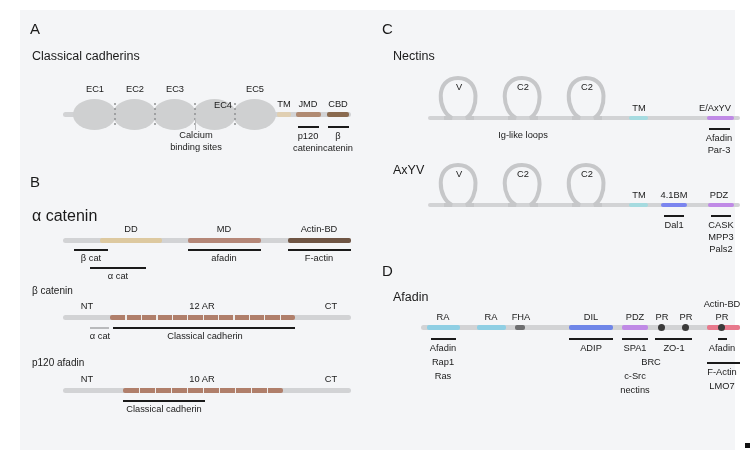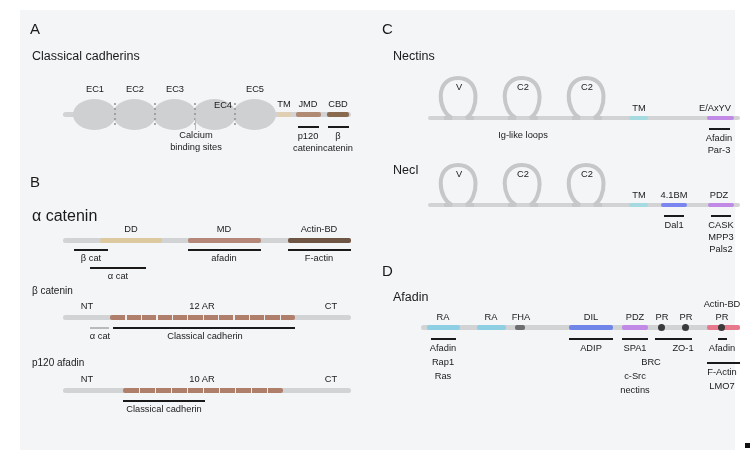--- a/index.html
+++ b/index.html
@@ -183,21 +183,21 @@
   <div class="lbl c" style="left:523px;top:130px;">Ig-like loops</div>
 
   <div class="seg" style="left:629px;top:116px;width:19px;height:4px;background:#a5dbe0;"></div>
   <div class="seg" style="left:707px;top:116px;width:27px;height:4px;background:#c08ae6;"></div>
   <div class="lbl c" style="left:639px;top:103px;">TM</div>
   <div class="lbl c" style="left:715px;top:103px;">E/AxYV</div>
   <div class="uline" style="left:709px;top:128px;width:21px;"></div>
   <div class="lbl c" style="left:719px;top:133px;">Afadin</div>
   <div class="lbl c" style="left:719px;top:145px;">Par-3</div>
 
-  <div class="ptitle" style="left:393px;top:163px;">NecI</div>
+  <div class="ptitle" style="left:393px;top:163px;">AxYV</div>
   <div class="bb" style="left:428px;top:203px;width:312px;height:4px;"></div>
   <svg class="loop" style="left:428px;top:145px;width:205px;height:62px;" viewBox="0 0 205 62">
     <path d="M8 60 L16 60 C 2 54 -2 20 22 20 C 46 20 42 54 30 60 L38 60" fill="none" stroke="#c6c7c9" stroke-width="4" transform="translate(8,0)"></path>
     <path d="M8 60 L16 60 C 2 54 -2 20 22 20 C 46 20 42 54 30 60 L38 60" fill="none" stroke="#c6c7c9" stroke-width="4" transform="translate(72,0)"></path>
     <path d="M8 60 L16 60 C 2 54 -2 20 22 20 C 46 20 42 54 30 60 L38 60" fill="none" stroke="#c6c7c9" stroke-width="4" transform="translate(136,0)"></path>
   </svg>
   <div class="lbl c" style="left:459px;top:169px;">V</div>
   <div class="lbl c" style="left:523px;top:169px;">C2</div>
   <div class="lbl c" style="left:587px;top:169px;">C2</div>
 
@@ -247,21 +247,21 @@
   <div class="uline" style="left:569px;top:338px;width:44px;"></div>
   <div class="lbl c" style="left:591px;top:343px;">ADIP</div>
 
   <div class="uline" style="left:622px;top:338px;width:26px;"></div>
   <div class="lbl c" style="left:635px;top:343px;">SPA1</div>
   <div class="lbl c" style="left:651px;top:357px;">BRC</div>
   <div class="lbl c" style="left:635px;top:371px;">c-Src</div>
   <div class="lbl c" style="left:635px;top:385px;">nectins</div>
 
   <div class="uline" style="left:655px;top:338px;width:37px;"></div>
-  <div class="lbl c" style="left:674px;top:343px;margin-left:9px;">ZO-1</div>
+  <div class="lbl c" style="left:674px;top:343px;">ZO-1</div>
 
   <div class="uline" style="left:718px;top:338px;width:9px;"></div>
   <div class="lbl c" style="left:722px;top:343px;">Afadin</div>
   <div class="uline" style="left:707px;top:362px;width:33px;"></div>
   <div class="lbl c" style="left:722px;top:367px;">F-Actin</div>
   <div class="lbl c" style="left:722px;top:381px;">LMO7</div>
 
   <div class="corner-dot" style="left:745px;top:443px;"></div>
 </div>
 

